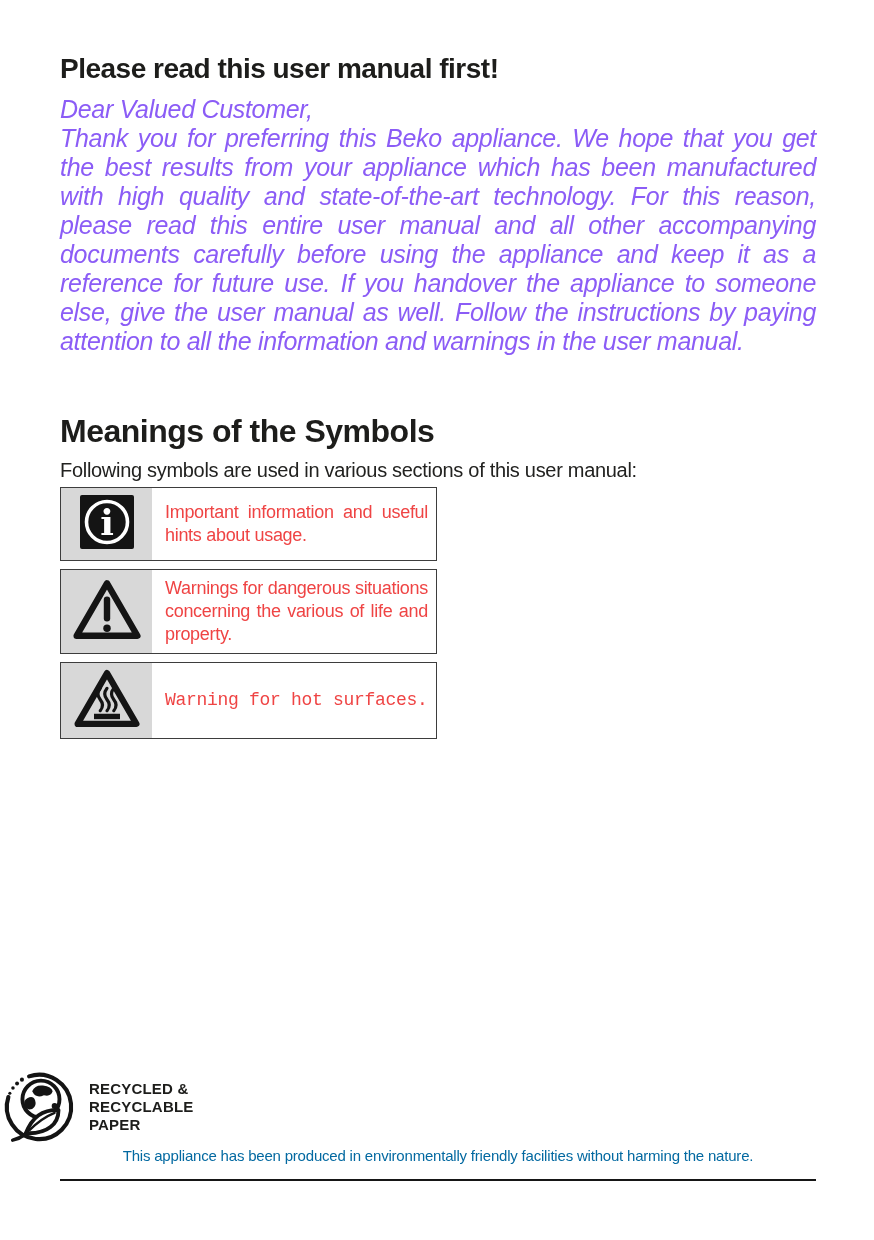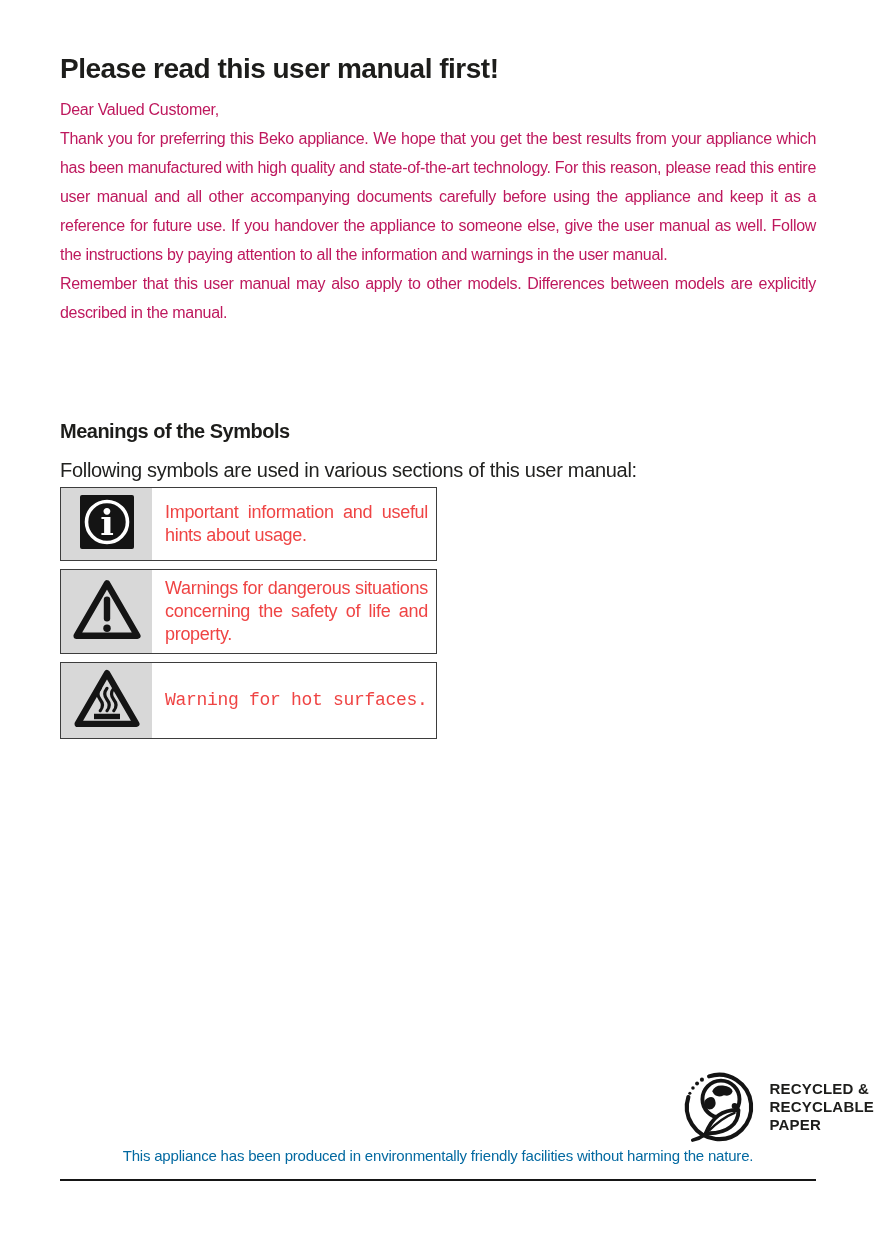--- a/index.html
+++ b/index.html
@@ -12,28 +12,28 @@
     overflow:hidden;
   }
   .page { position:relative; width:874px; height:892px; background:#fff; }
 
   .header-block { position:absolute; top:52px; left:60px; width:756px; }
   h1.doc-title {
     font-size:28px; line-height:33px; font-weight:bold;
     letter-spacing:-0.5px; color:#1d1d1b; margin-bottom:10px;
   }
   .body-text {
-    font-size:16px; line-height:29px; letter-spacing:-0.3px;
-    text-align:justify; color:#be185d;
+    font-size:25px; line-height:29px; letter-spacing:-0.3px;
+    text-align:justify; color:#8b5cf6;font-style:italic;
   }
   .body-text.single { text-align:left; }
 
   .symbols-block { position:absolute; top:415px; left:60px; width:756px; }
   h2.section-title {
-    font-size:20px; line-height:33px; font-weight:bold;
+    font-size:32px; line-height:33px; font-weight:bold;
     letter-spacing:-0.5px; color:#1d1d1b; margin-bottom:8px;
   }
   .symbols-intro {
     font-size:20px; line-height:29px; letter-spacing:-0.3px;
     margin-bottom:2px; color:#222220;
   }
   .sym-box {
     display:flex; width:377px; border:1px solid #3d3d3d;
     margin-bottom:8px; background:#fff;
   }
@@ -48,21 +48,21 @@
     flex:1; display:flex; align-items:center;
     padding:7px 8px 7px 13px;
   }
   .sym-text p {
     font-size:18px; line-height:23px; letter-spacing:-0.3px;
     text-align:justify; color:#ef4444; width:100%;
   }
 
   .logo-block {
     position:absolute; top:1066px; left:0; width:874px;
-    display:flex; align-items:center; justify-content:flex-end; gap:11px;
+    display:flex; align-items:center; justify-content:flex-start; gap:11px;
   }
   .logo-text {
     font-weight:bold; font-size:15px; line-height:18px;
     letter-spacing:0.2px; color:#1d1d1b;
   }
 
   .footer-note {
     position:absolute; top:1146px; left:60px; width:756px;
     text-align:center; font-size:15px; line-height:19px;
     letter-spacing:-0.2px; color:#0369a1;
@@ -74,21 +74,20 @@
 </style>
 </head>
 <body>
 
 <div class="page">
 
   <div class="header-block">
     <h1 class="doc-title">Please read this user manual first!</h1>
     <p class="body-text single">Dear Valued Customer,</p>
     <p class="body-text">Thank you for preferring this Beko appliance. We hope that you get the best results from your appliance which has been manufactured with high quality and state-of-the-art technology. For this reason, please read this entire user manual and all other accompanying documents carefully before using the appliance and keep it as a reference for future use. If you handover the appliance to someone else, give the user manual as well. Follow the instructions by paying attention to all the information and warnings in the user manual.</p>
-    <p class="body-text">Remember that this user manual may also apply to other models. Differences between models are explicitly described in the manual.</p>
   </div>
 
   <div class="symbols-block">
     <h2 class="section-title">Meanings of the Symbols</h2>
     <p class="symbols-intro">Following symbols are used in various sections of this user manual:</p>
 
     <div class="sym-box h1x">
       <div class="sym-cell">
         <span>
           <svg width="54" height="54" viewBox="0 0 54 54">
@@ -107,21 +106,21 @@
       <div class="sym-cell">
         <span>
           <svg width="70" height="63" viewBox="0 0 60 54">
             <path d="M30 4.5 L56 49.5 L4 49.5 Z" fill="none" stroke="#141414" stroke-width="5.5" stroke-linejoin="round"></path>
             <line x1="30" y1="18.5" x2="30" y2="34.5" stroke="#141414" stroke-width="5.5" stroke-linecap="round"></line>
             <circle cx="30" cy="43" r="3.2" fill="#141414"></circle>
           </svg>
         </span>
       </div>
       <div class="sym-text">
-        <p>Warnings for dangerous situations concerning the safety of life and property.</p>
+        <p>Warnings for dangerous situations concerning the various of life and property.</p>
       </div>
     </div>
 
     <div class="sym-box h3x">
       <div class="sym-cell">
         <span>
           <svg width="68" height="61" viewBox="0 0 60 54">
             <path d="M30 4.5 L56 49.5 L4 49.5 Z" fill="none" stroke="#141414" stroke-width="5.5" stroke-linejoin="round"></path>
             <rect x="18.5" y="40.5" width="23" height="4.8" fill="#141414"></rect>
             <path d="M24 18 c-2.8 3.6 -2.8 6.6 0 10 c2.8 3.4 2.8 6.4 0 9.8" fill="none" stroke="#141414" stroke-width="2.8" stroke-linecap="round"></path>

